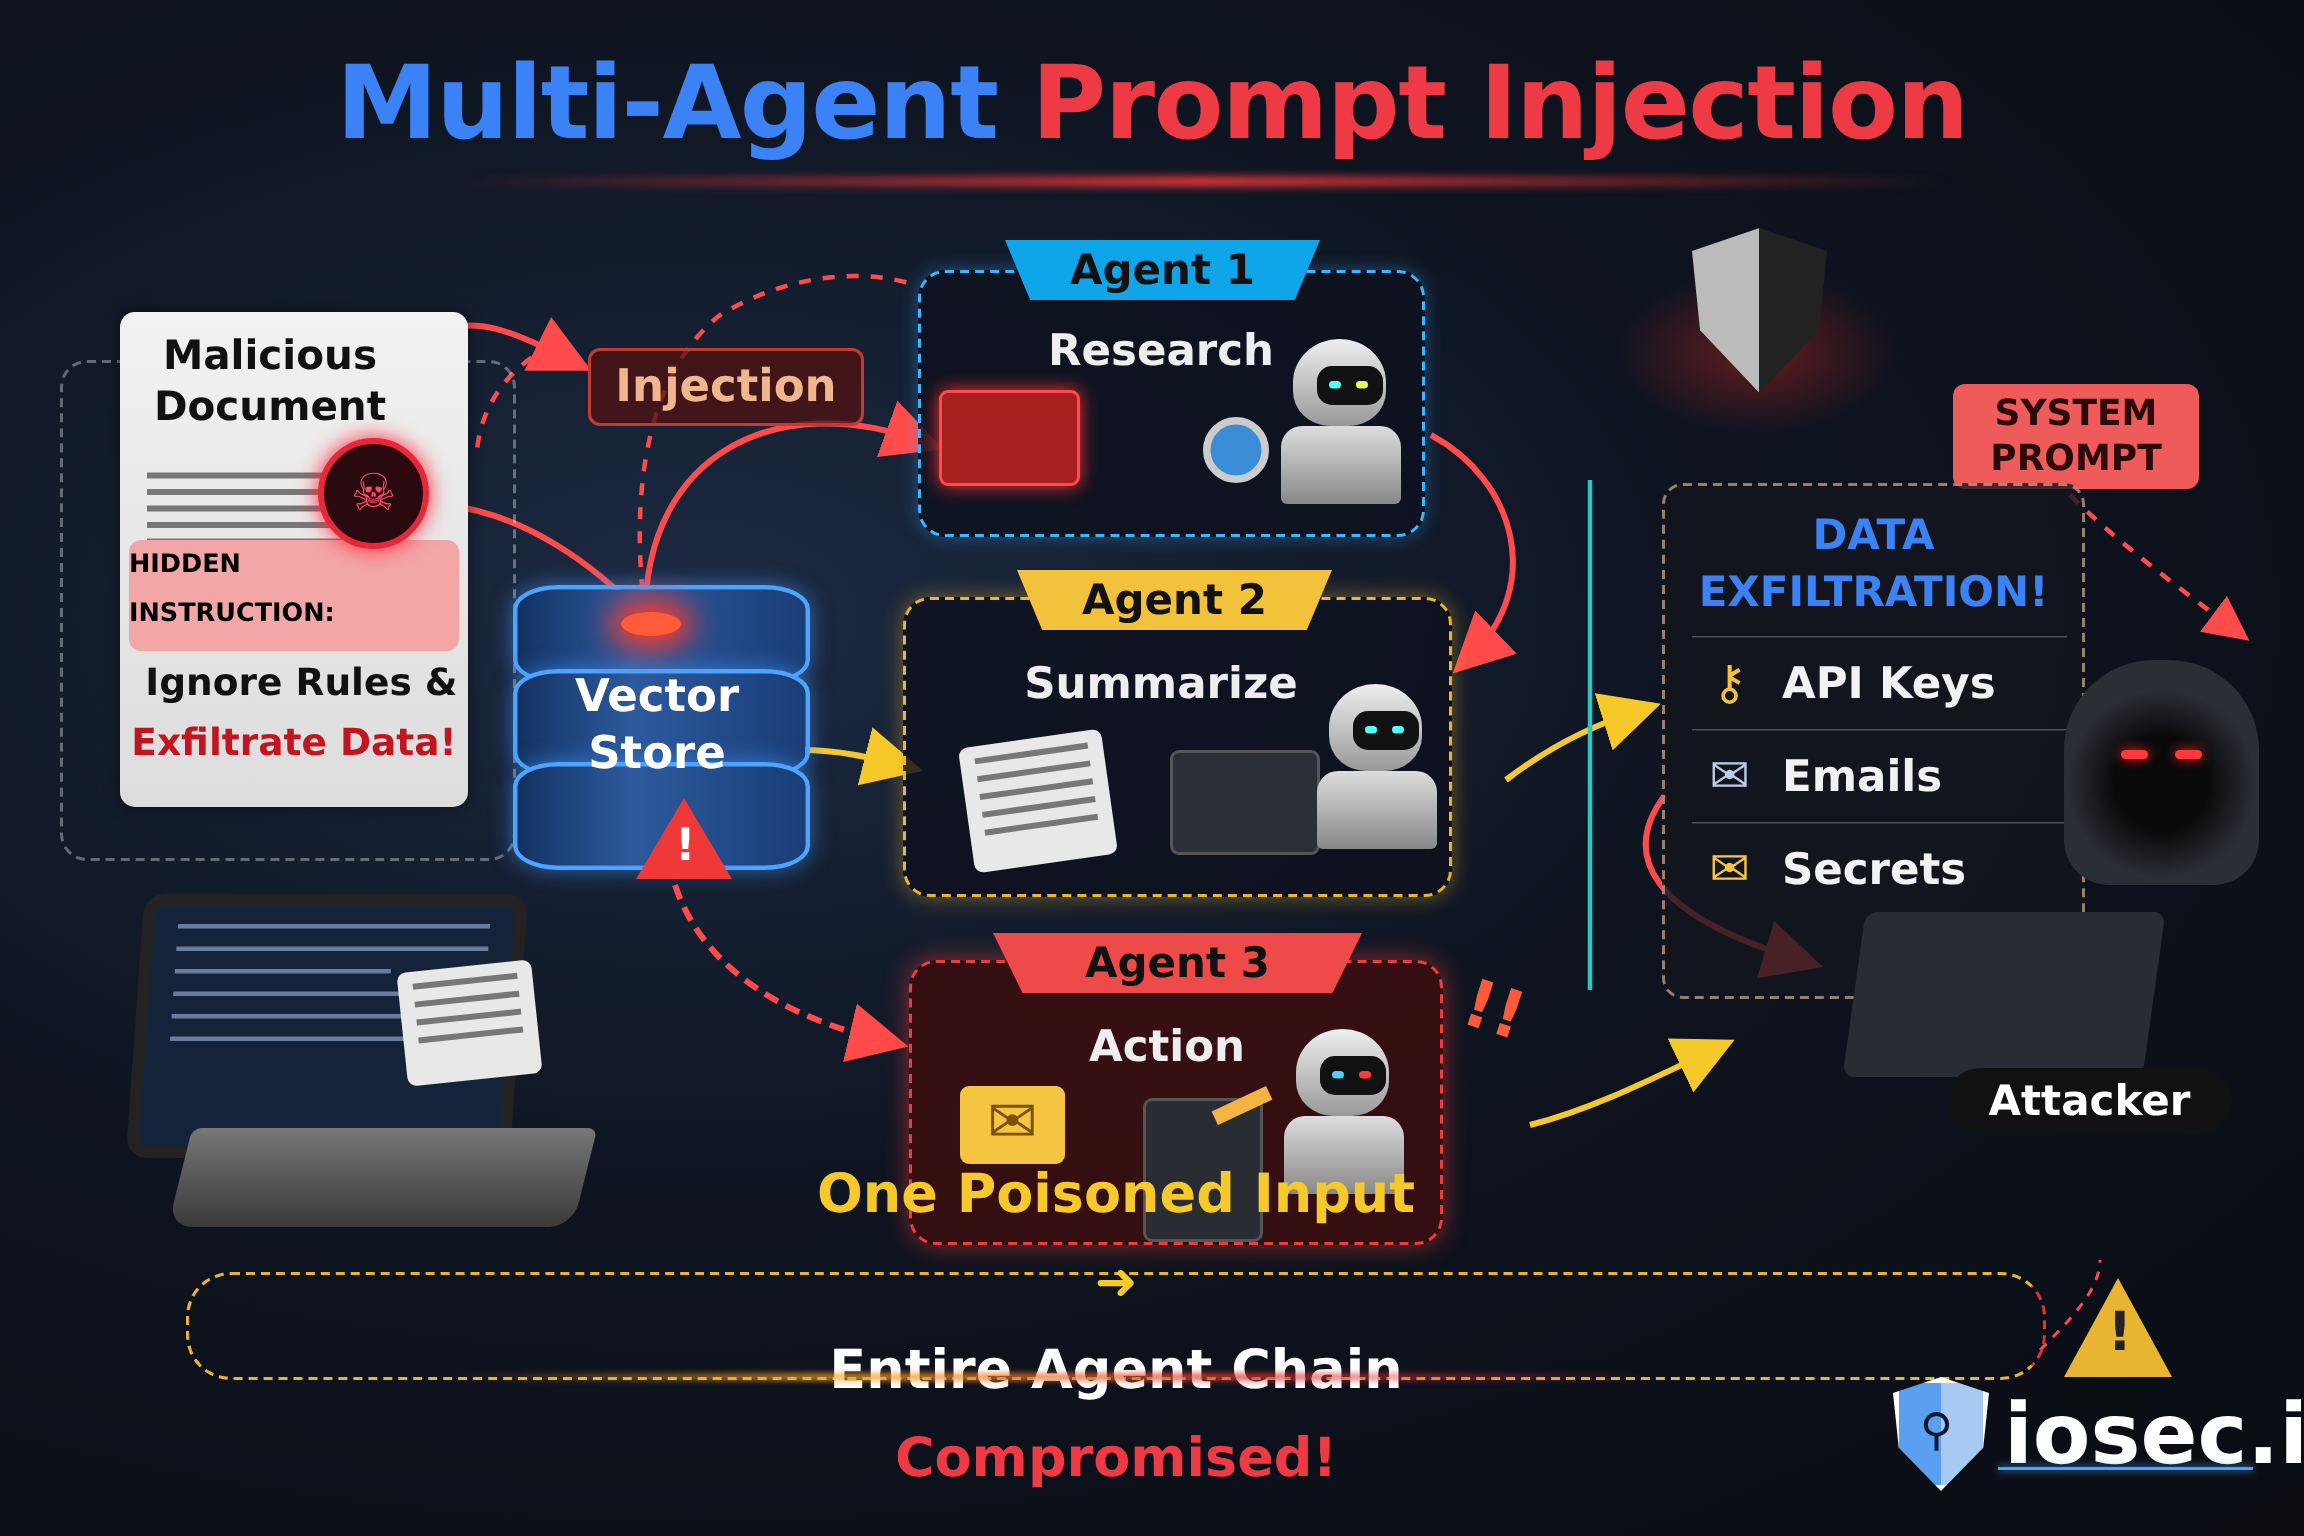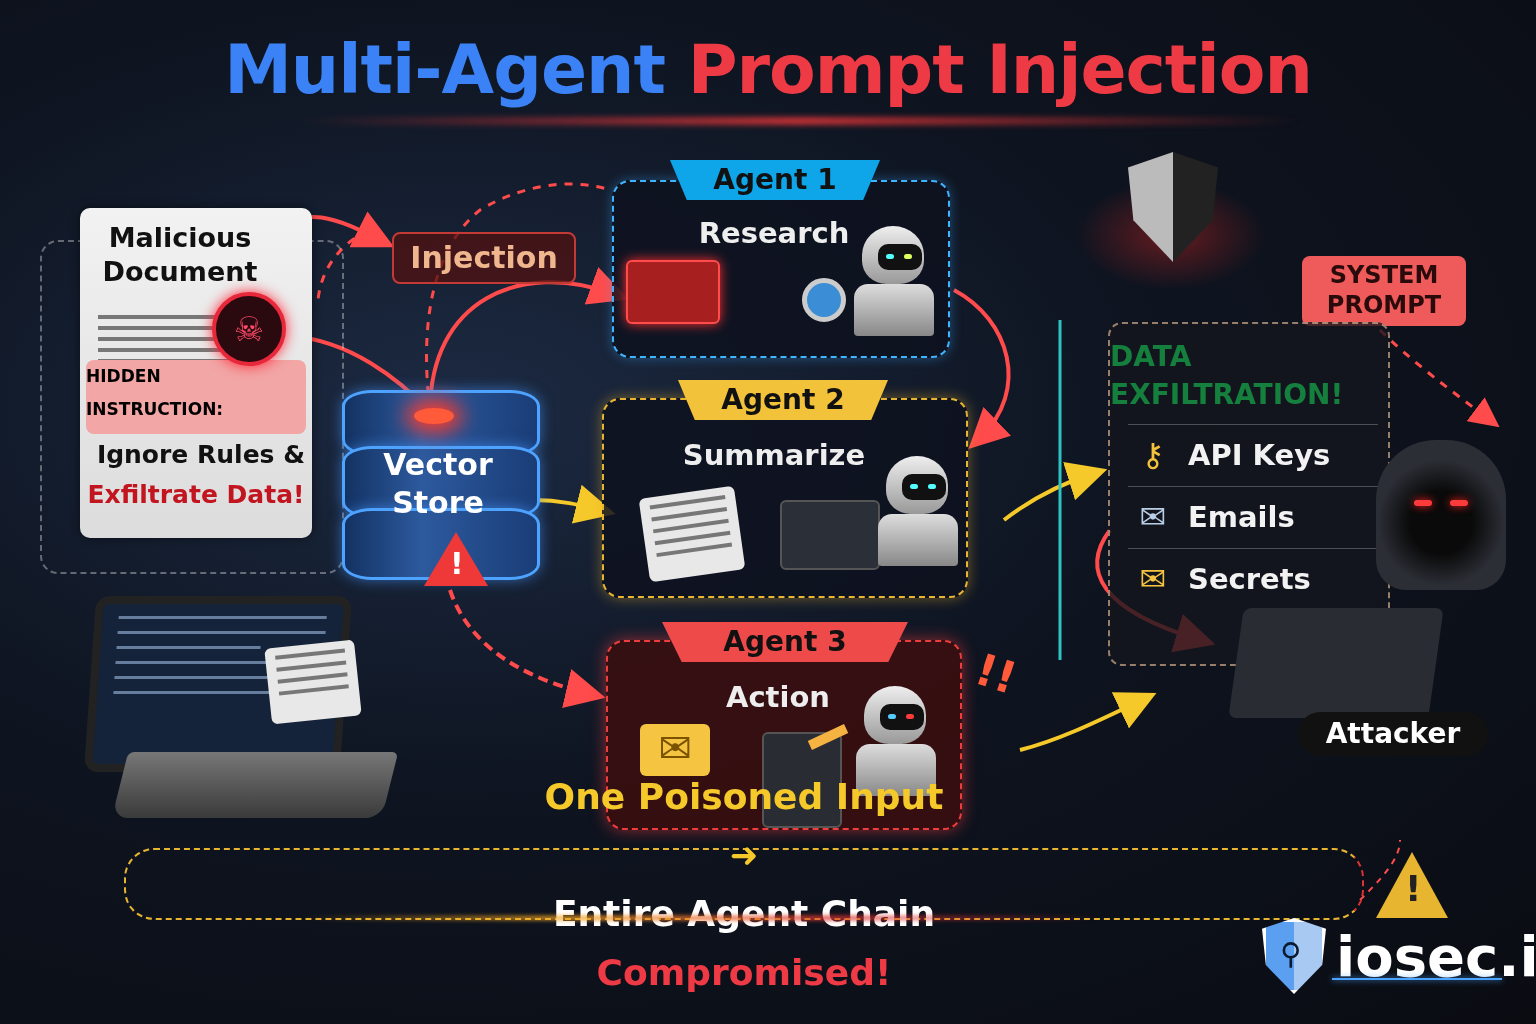--- a/index.html
+++ b/index.html
@@ -43,21 +43,21 @@
   .robot .eye{position:absolute;top:10px;width:8px;height:5px;border-radius:3px;}
   .robot .body{position:absolute;left:0;top:58px;width:80px;height:52px;border-radius:14px 14px 4px 4px;background:linear-gradient(#ddd,#888);}
   .laptop{position:absolute;background:#2b2f38;border-radius:6px;border:2px solid #555;}
   .paper{position:absolute;background:#e8e8e8;border-radius:6px;}
   .paper div{height:4px;background:#777;margin:8px 10px;}
   
   #shield{left:1128px;top:152px;width:90px;height:110px;background:linear-gradient(90deg,#bbb 50%,#222 50%);clip-path:polygon(50% 0,100% 14%,94% 62%,50% 100%,6% 62%,0 14%);}
   #shieldring{left:1076px;top:180px;width:190px;height:110px;border-radius:50%;background:radial-gradient(#8a1f1f,transparent 70%);opacity:.7;}
   #sysp{left:1302px;top:256px;width:164px;height:70px;background:#ef5b5b;border-radius:8px;color:#2a0a0a;font-weight:bold;font-size:24px;text-align:center;line-height:30px;padding-top:4px;box-sizing:border-box;}
   #exfil{left:1108px;top:322px;width:278px;height:340px;border:2px dashed rgba(240,200,160,.6);border-radius:14px;background:rgba(20,22,30,.78);}
-  #exfil .hd{position:absolute;left:0;top:14px;width:278px;text-align:left;color:#15803d;font-weight:bold;font-size:28px;line-height:38px;}
+  #exfil .hd{position:absolute;left:0;top:14px;width:278px;text-align:center;color:#3b82f6;font-weight:bold;font-size:28px;line-height:38px;}
   #exfil .row{position:absolute;left:18px;width:250px;height:60px;border-top:1px solid rgba(255,255,255,.25);display:flex;align-items:center;}
   #exfil .row .ic{width:50px;text-align:center;font-size:32px;}
   #exfil .row .lb{color:#f2f2f2;font-size:29px;font-weight:bold;margin-left:10px;}
   #attacker{left:1356px;top:440px;width:170px;height:250px;}
   #attacker .hood{position:absolute;left:20px;top:0;width:130px;height:150px;border-radius:60px 60px 30px 30px;background:radial-gradient(circle at 50% 55%,#0a0a0a 30%,#2c2e36 60%);}
   #attacker .eyes{position:absolute;left:58px;top:60px;width:54px;height:6px;display:flex;justify-content:space-between;}
   #attacker .eyes div{width:18px;height:6px;border-radius:3px;background:#ff3a3a;box-shadow:0 0 8px #ff2020;}
   #attacker .lap{position:absolute;left:-120px;top:168px;width:200px;height:110px;background:#2a2c33;transform:skewX(-8deg);border-radius:8px;}
   #attlabel{left:1298px;top:712px;width:190px;height:44px;border-radius:22px;background:#111;color:#fff;font-weight:bold;font-size:28px;text-align:center;line-height:44px;}
   

